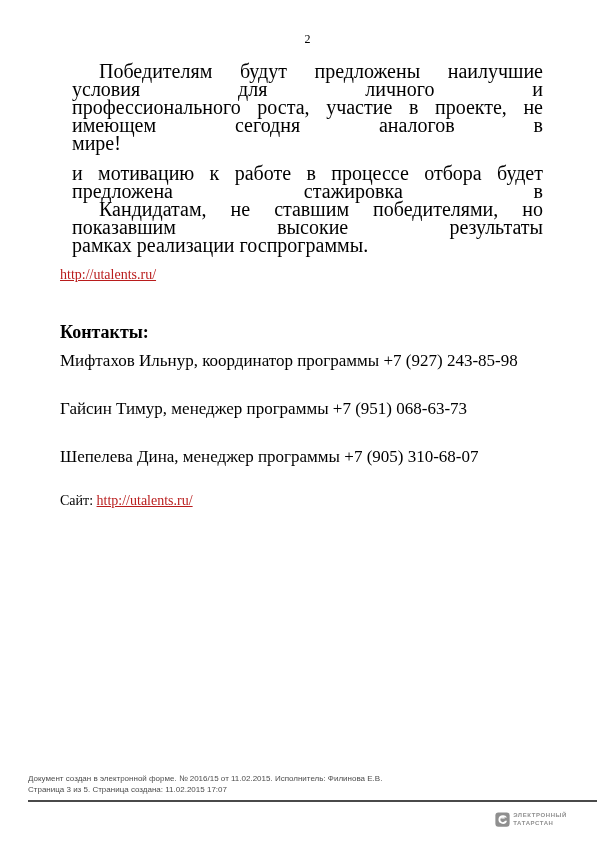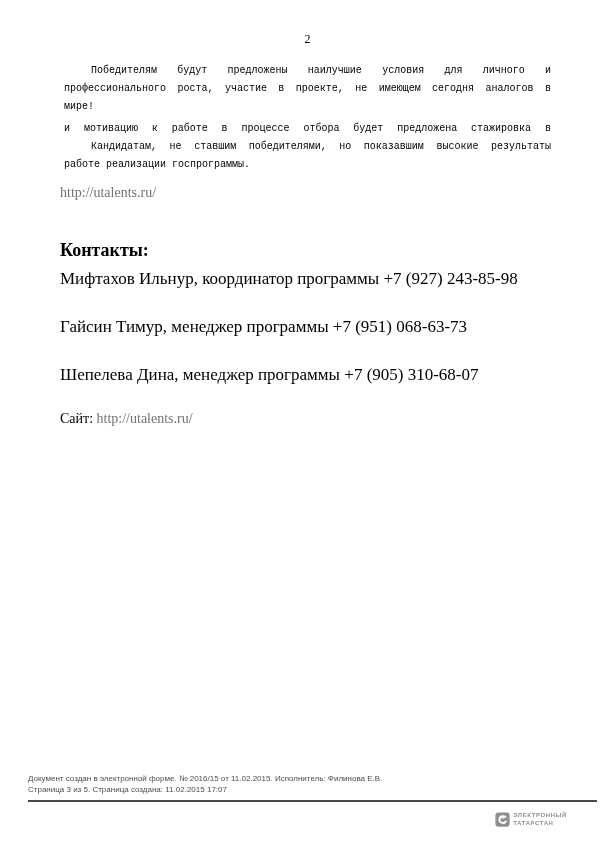--- a/index.html
+++ b/index.html
@@ -23,24 +23,23 @@
     width: 495px;
   }
   .page-number {
     padding-top: 33px;
     height: 12px;
     line-height: 12px;
     font-size: 12px;
     text-align: center;
   }
   .para {
-    margin: 4px;
-    font-size: 10px;
+    margin: 12px;
+    font-size: 20px;
     line-height: 18px;
-    font-family: Liberation Mono, monospace;
   }
   .para .line {
     text-align: justify;
     text-align-last: justify;
   }
   .para .line.last {
     text-align-last: auto;
   }
   .para .line.first {
     text-indent: 27px;
@@ -53,21 +52,22 @@
     line-height: 18px;
     text-indent: 27px;
     text-align: justify;
     text-align-last: justify;
   }
   .link-line {
     font-size: 14px;
     line-height: 18px;
   }
   a.doc-link {
-    color: #737373;
+    color: #b91c1c;
+    text-decoration: underline;
     cursor: pointer;
   }
   .contacts-heading {
     margin-top: 39px;
     font-size: 18px;
     line-height: 18px;
     font-weight: bold;
   }
   .contact-line {
     margin-top: 11px;
@@ -138,21 +138,21 @@
 
     <div class="para para1">
         <div class="line first">Победителям  будут  предложены  наилучшие  условия  для  личного  и</div>
         <div class="line">профессионального роста, участие в проекте, не имеющем сегодня аналогов в</div>
         <div class="line last">мире!</div>
       </div>
 
     <div class="para para2">
         <div class="line">и мотивацию к работе в процессе отбора будет предложена стажировка в</div>
         <div class="line first">Кандидатам, не ставшим победителями, но показавшим высокие результаты</div>
-        <div class="line last">работе реализации госпрограммы.</div>
+        <div class="line last">рамках реализации госпрограммы.</div>
       </div>
 
     <div class="vacancy">
       <div class="link-line">
         <a class="doc-link">http://utalents.ru/</a>
       </div>
     </div>
 
     <div class="contacts-heading">Контакты:</div>
 

